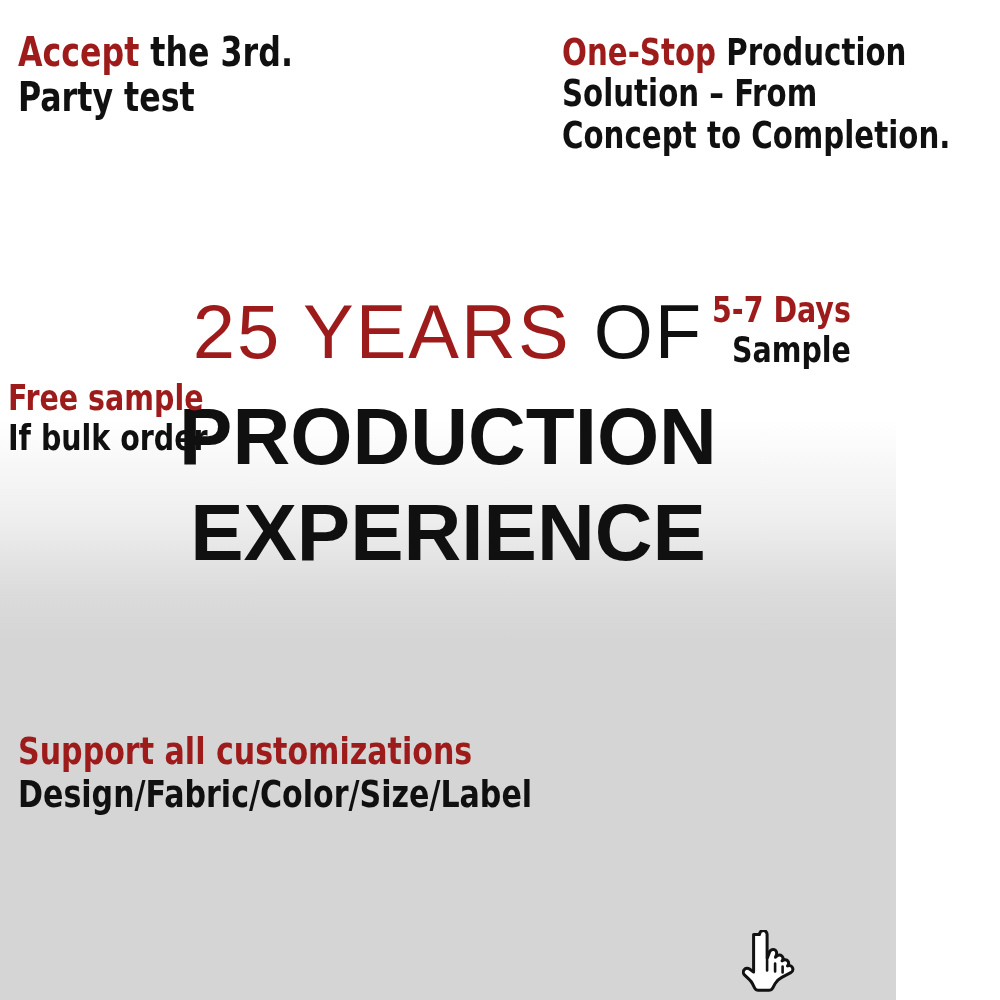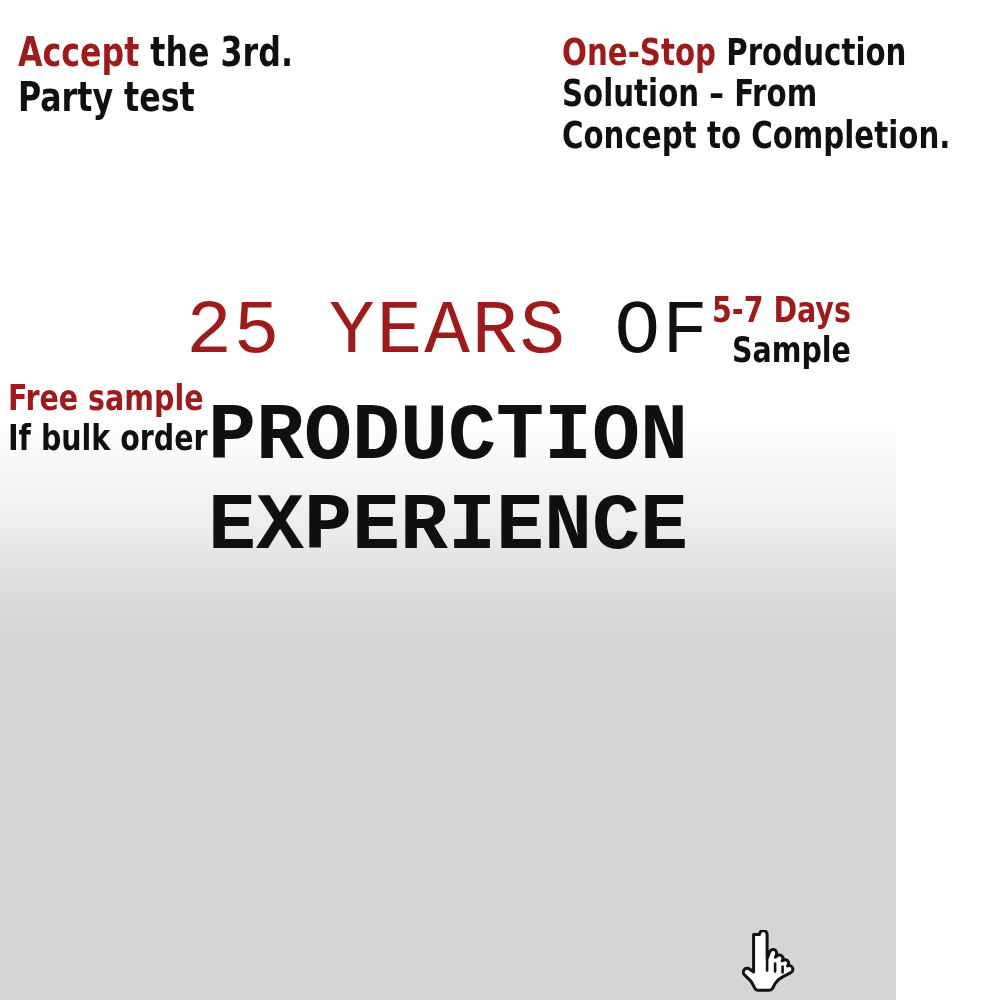--- a/index.html
+++ b/index.html
@@ -49,28 +49,28 @@
   #moq-block      { left:718px; top:730px; font-size:38px; }
 
   #sample-block .cond, #bulk-block .cond { transform-origin:left top; }
 
   
   #headline {
     position:absolute;
     left:0; right:0;
     top:292px;
     text-align:center;
-    font-family:Liberation Mono, monospace;
+    font-family:Liberation Sans, sans-serif;
     line-height:1.06;
     letter-spacing:-1px;
   }
   #headline .line { white-space:nowrap; }
   #line-1 { font-size:76px;  font-weight:400; letter-spacing:2px; }
   #line-2 { font-size:80px;  font-weight:700; letter-spacing:0px; margin-top:22px; }
-  #line-3 { font-size:80px;  font-weight:700; letter-spacing:0px; margin-top:6px; }
+  #line-3 { font-size:80px;  font-weight:700; letter-spacing:0px; margin-top:12px; }
   #line-1 .w-years { color:#9e1b1b; }
   #line-1 .w-of    { color:#101010; }
   #line-2, #line-3 { color:#101010; }
 
   
   #cta {
     position:absolute;
     left:236px; top:914px;
     width:534px; height:45px;
     background:#a51c1c;
@@ -121,20 +121,24 @@
     <div class="cond red">Free sample</div>
     <div class="cond black">If bulk order</div>
   </div>
 
   <div class="blk" id="sample-block">
     <div class="cond red">5-7 Days</div>
     <div class="cond black">Sample</div>
   </div>
 
 
+  <div class="blk" id="custom-block">
+    <div class="cond red">Support all customizations</div>
+    <div class="cond black">Design/Fabric/Color/Size/Label</div>
+  </div>
 
 
 
   <svg id="hand-cursor" viewBox="0 0 58 66">
     <path d="M17.5 4.5c0-2.5 1.8-4 3.8-4s3.8 1.5 3.8 4v24.3l2.4-6.6c.8-2.2 2.9-3.2 4.8-2.5 1.9.7 2.8 2.8 2.1 5l-.9 2.6 1.1-1.1c1.6-1.6 3.9-1.6 5.3-.2 1.3 1.3 1.4 3.3.2 4.9l.5-.4c1.7-1.3 4-1.1 5.2.5 1.1 1.4 1 3.4-.3 4.9l.6-.2c2-.6 4 .5 4.6 2.5.5 1.8-.3 3.6-2 4.5l-8.9 4.7c-3.2 1.7-5.3 3.6-6.7 6.2l-2.5 4.6c-.7 1.3-2 2-3.4 2h-11c-1.5 0-2.8-.8-3.5-2.1l-2.2-4.3c-.8-1.5-1.8-2.9-3.1-4.1l-4.7-4.5c-1.6-1.5-1.8-3.9-.5-5.5 1.3-1.6 3.6-1.9 5.3-.7l4.1 3V4.5z" fill="#ffffff" stroke="#121212" stroke-width="3" stroke-linejoin="round"></path>
     <path d="M25.1 30.5v10M33.1 33.5v8M40.6 36.5v6" fill="none" stroke="#121212" stroke-width="2.6" stroke-linecap="round"></path>
   </svg>
 
 </div>
 

